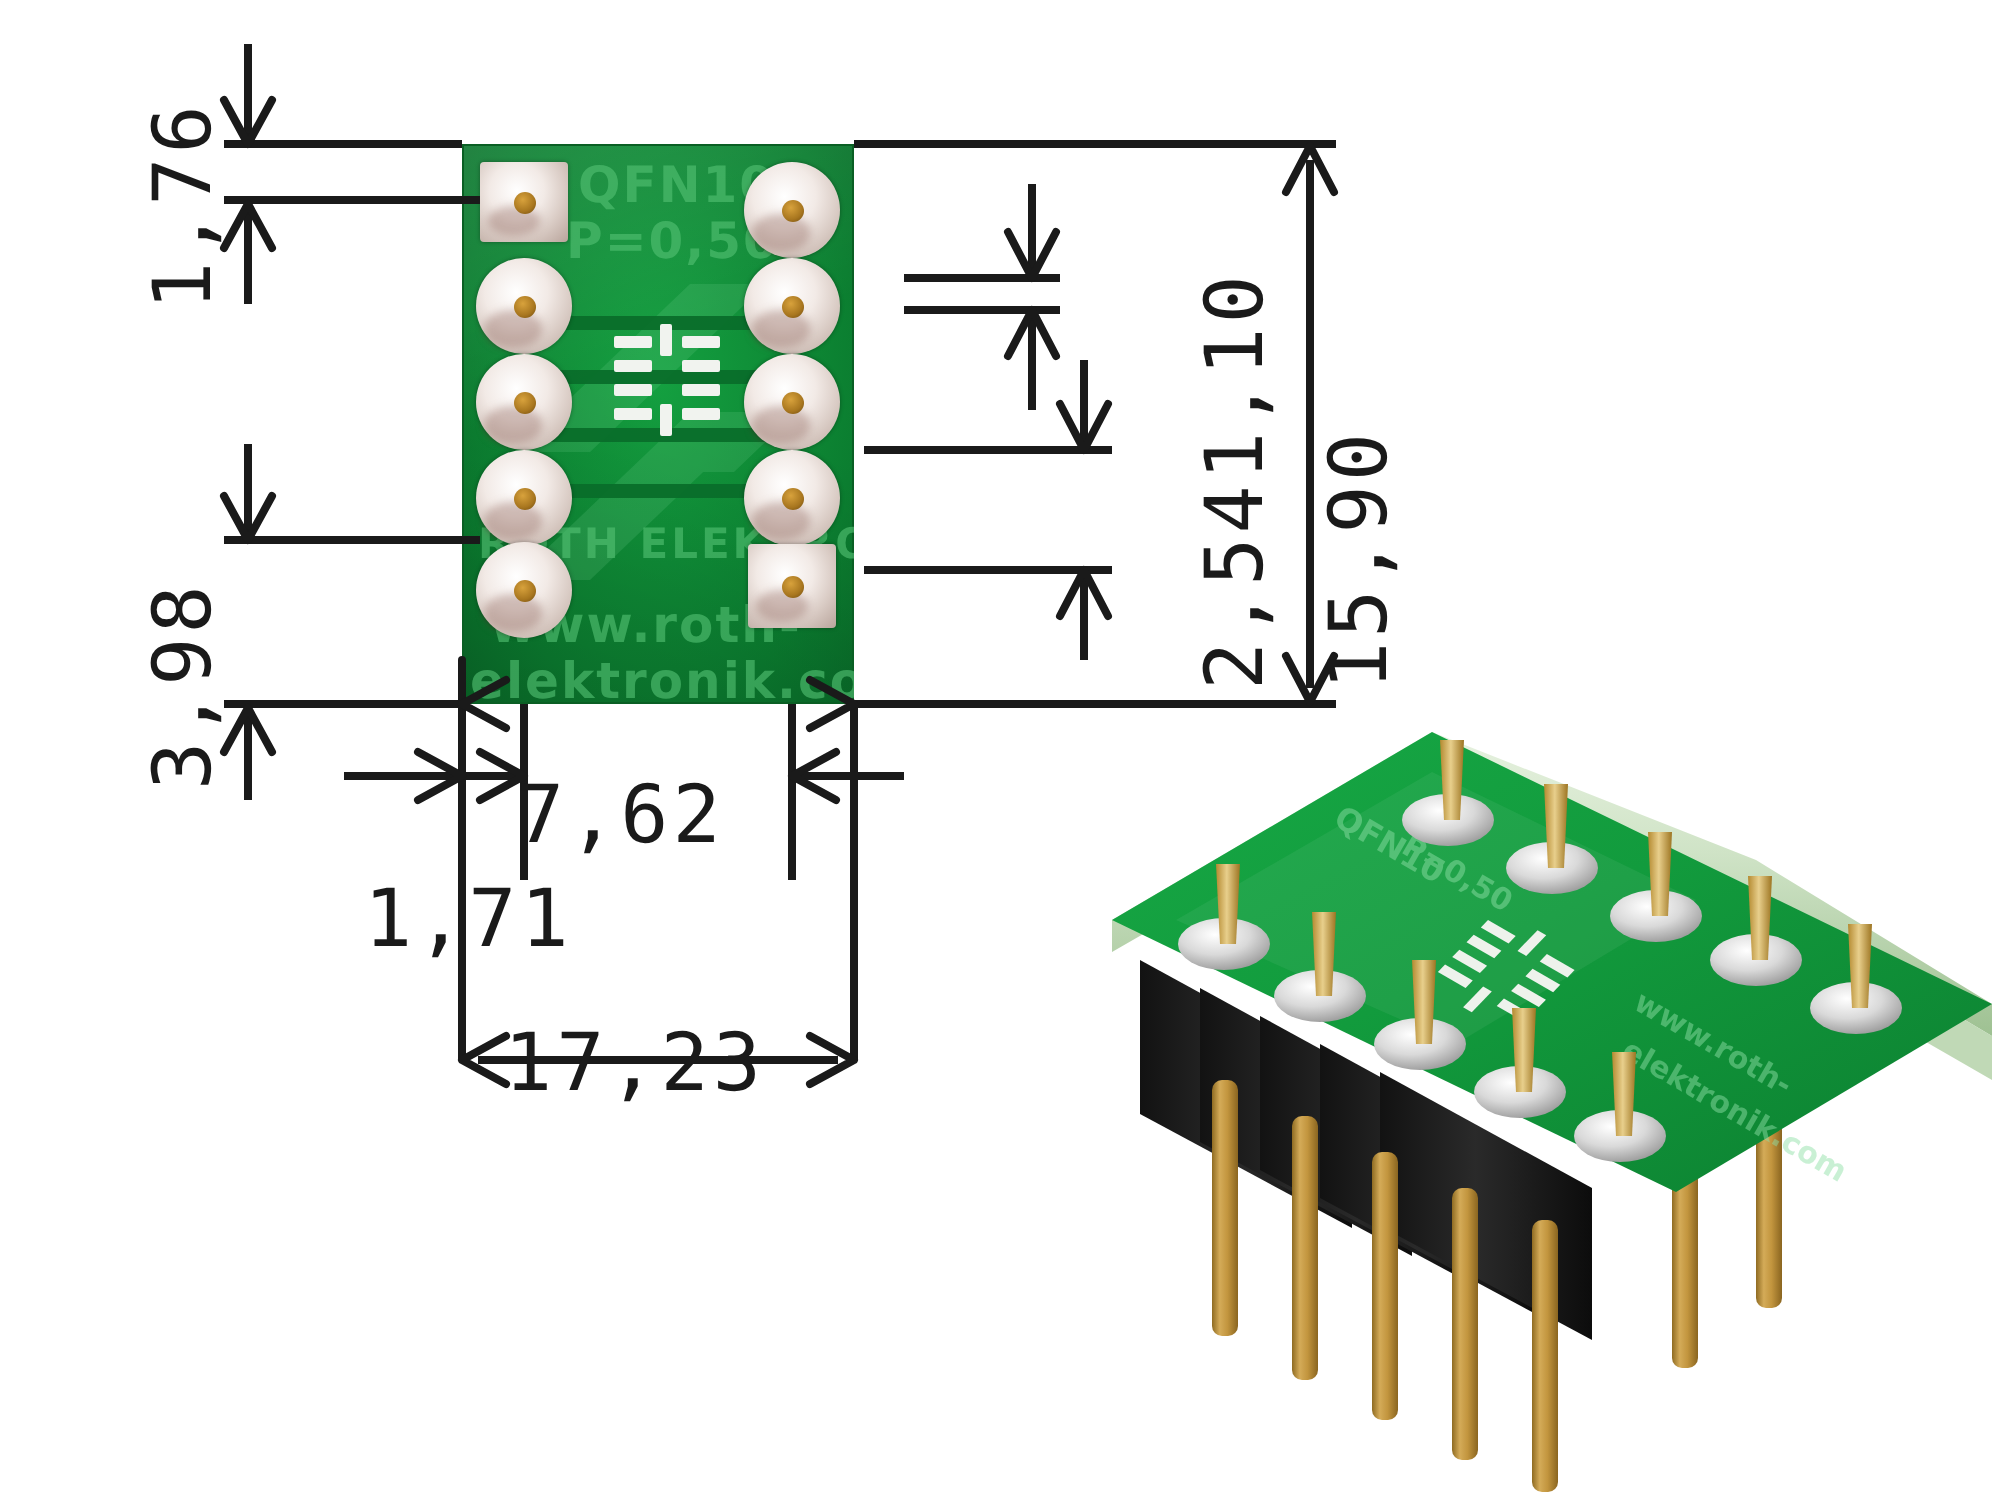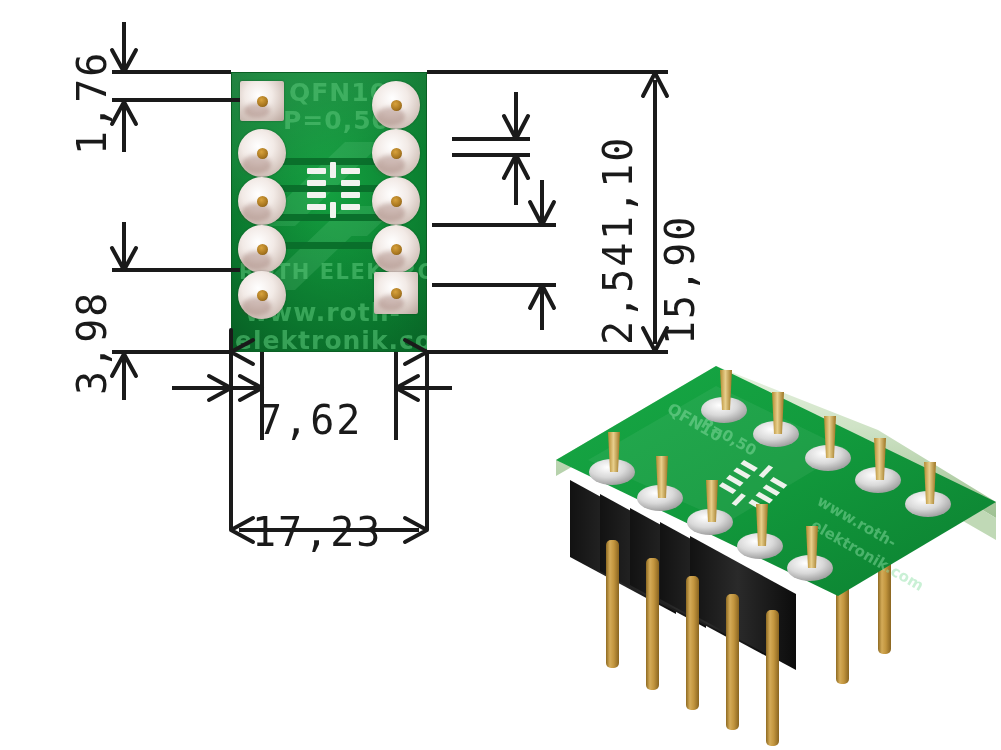--- a/index.html
+++ b/index.html
@@ -288,22 +288,23 @@
   <div class="dim rot" style="left:72px; top:155px;">1,76</div>
 
   <div class="dim rot" style="left:72px; top:395px;">3,98</div>
 
   <div class="dim rot" style="left:598px; top:240px;">1,10</div>
 
   <div class="dim rot" style="left:598px; top:345px;">2,54</div>
 
   <div class="dim rot" style="left:660px; top:345px;">15,90</div>
 
-  <div class="dim" style="left:258px; top:400px;">7,62</div>
-
+  <div class="dim" style="left:258px; top:388px;">7,62</div>
+
+  <div class="dim" style="left:182px; top:440px;">1,71</div>
 
   <div class="dim" style="left:252px; top:512px;">17,23</div>
 
   <div id="photo">
     <svg width="453" height="398" viewBox="0 0 453 398">
       <defs>
         <linearGradient id="gBoardTop" x1="0" y1="0" x2="1" y2="1">
           <stop offset="0%" stop-color="#17a845"></stop>
           <stop offset="45%" stop-color="#129b3d"></stop>
           <stop offset="100%" stop-color="#0c7f30"></stop>

